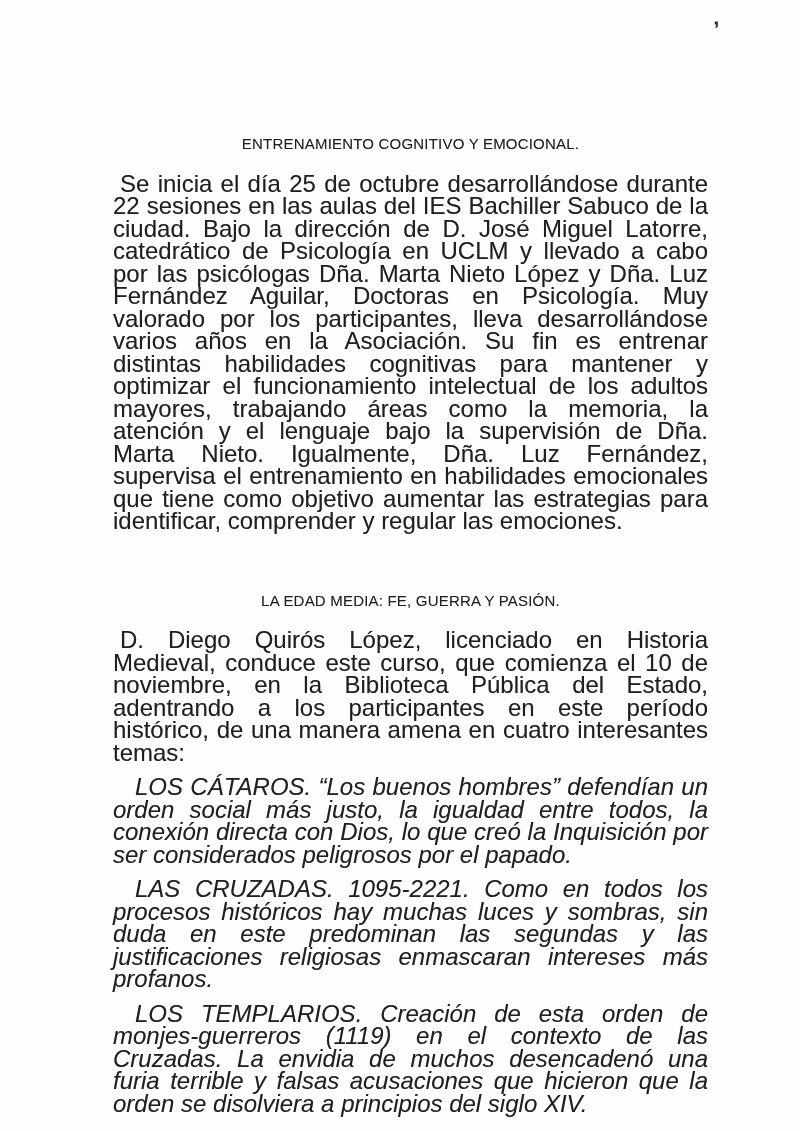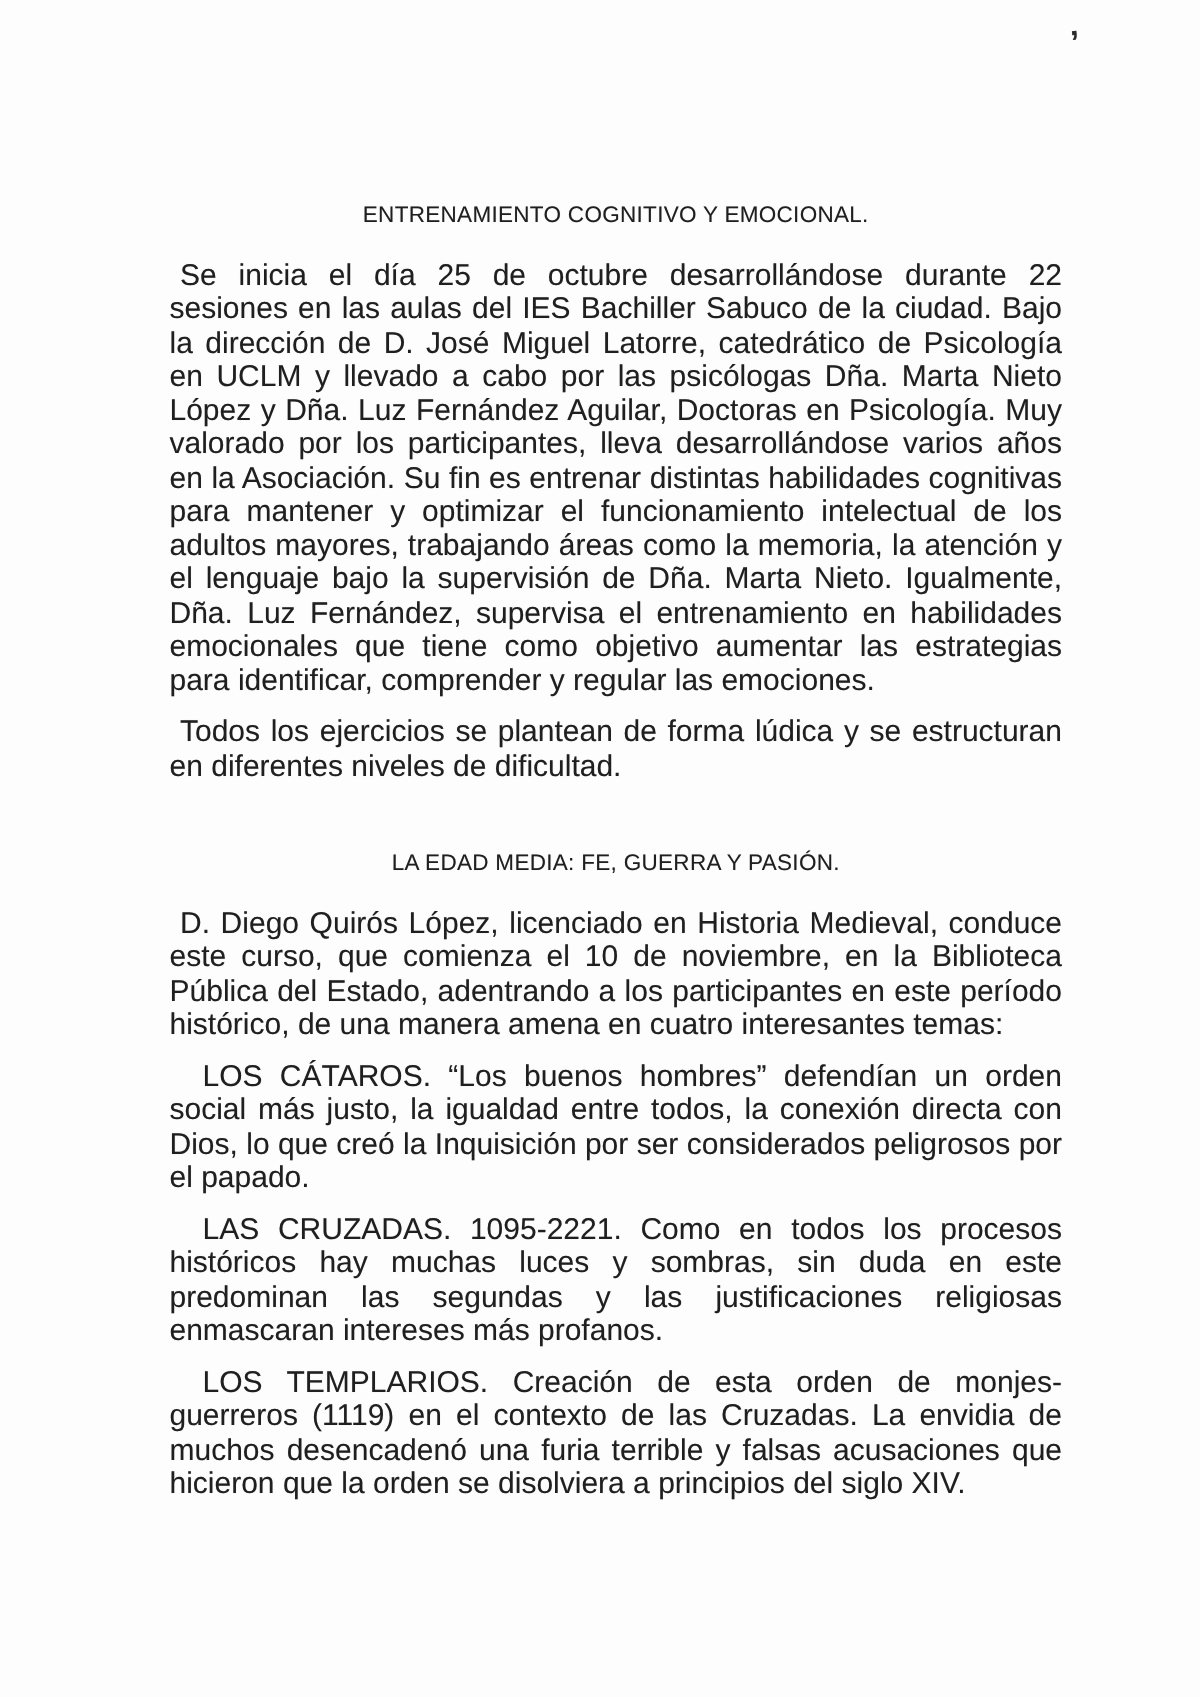--- a/index.html
+++ b/index.html
@@ -32,43 +32,42 @@
   }
   h1 {
     font-size: 15px;
     font-weight: normal;
     line-height: 22.5px;
     text-align: center;
     margin: 0 0 17px 0;
     letter-spacing: 0.2px;
   }
   .section-2 h1 {
-    margin-top: 43px;
+    margin-top: 57px;
     text-align: center;
   }
   p {
-    font-size: 20px;
+    font-size: 24px;
     line-height: 22.5px;
     text-align: justify;
     margin: 0 0 12px 0;
   }
   .indent-sm { text-indent: 7px; }
-  .indent-lg { text-indent: 22px; }
+  .indent-lg { text-indent: 22px; font-style: italic; }
 </style>
 </head>
 <body>
 
 <div class="page" style="--paper: #fdfdfd; --ink: #1f1f1f;">
 
   <span class="corner-mark">’</span>
 
   <section>
     <h1>ENTRENAMIENTO COGNITIVO Y EMOCIONAL.</h1>
     <p class="indent-sm">Se inicia el día 25 de octubre desarrollándose durante 22 sesiones en las aulas del IES Bachiller Sabuco de la ciudad. Bajo la dirección de D. José Miguel Latorre, catedrático de Psicología en UCLM y llevado a cabo por las psicólogas Dña. Marta Nieto López y Dña. Luz Fernández Aguilar, Doctoras en Psicología. Muy valorado por los participantes, lleva desarrollándose varios años en la Asociación. Su fin es entrenar distintas habilidades cognitivas para mantener y optimizar el funcionamiento intelectual de los adultos mayores, trabajando áreas como la memoria, la atención y el lenguaje bajo la supervisión de Dña. Marta Nieto. Igualmente, Dña. Luz Fernández, supervisa el entrenamiento en habilidades emocionales que tiene como objetivo aumentar las estrategias para identificar, comprender y regular las emociones.</p>
-    <p class="indent-sm">Todos los ejercicios se plantean de forma lúdica y se estructuran en diferentes niveles de dificultad.</p>
   </section>
 
   <section class="section-2">
     <h1>LA EDAD MEDIA: FE, GUERRA Y PASIÓN.</h1>
     <p class="indent-sm">D. Diego Quirós López, licenciado en Historia Medieval, conduce este curso, que comienza el 10 de noviembre, en la Biblioteca Pública del Estado, adentrando a los participantes en este período histórico, de una manera amena en cuatro interesantes temas:</p>
     <p class="indent-lg">LOS CÁTAROS. “Los buenos hombres” defendían un orden social más justo, la igualdad entre todos, la conexión directa con Dios, lo que creó la Inquisición por ser considerados peligrosos por el papado.</p>
     <p class="indent-lg">LAS CRUZADAS. 1095-2221. Como en todos los procesos históricos hay muchas luces y sombras, sin duda en este predominan las segundas y las justificaciones religiosas enmascaran intereses más profanos.</p>
     <p class="indent-lg">LOS TEMPLARIOS. Creación de esta orden de monjes-guerreros (1119) en el contexto de las Cruzadas. La envidia de muchos desencadenó una furia terrible y falsas acusaciones que hicieron que la orden se disolviera a principios del siglo XIV.</p>
   </section>
 

